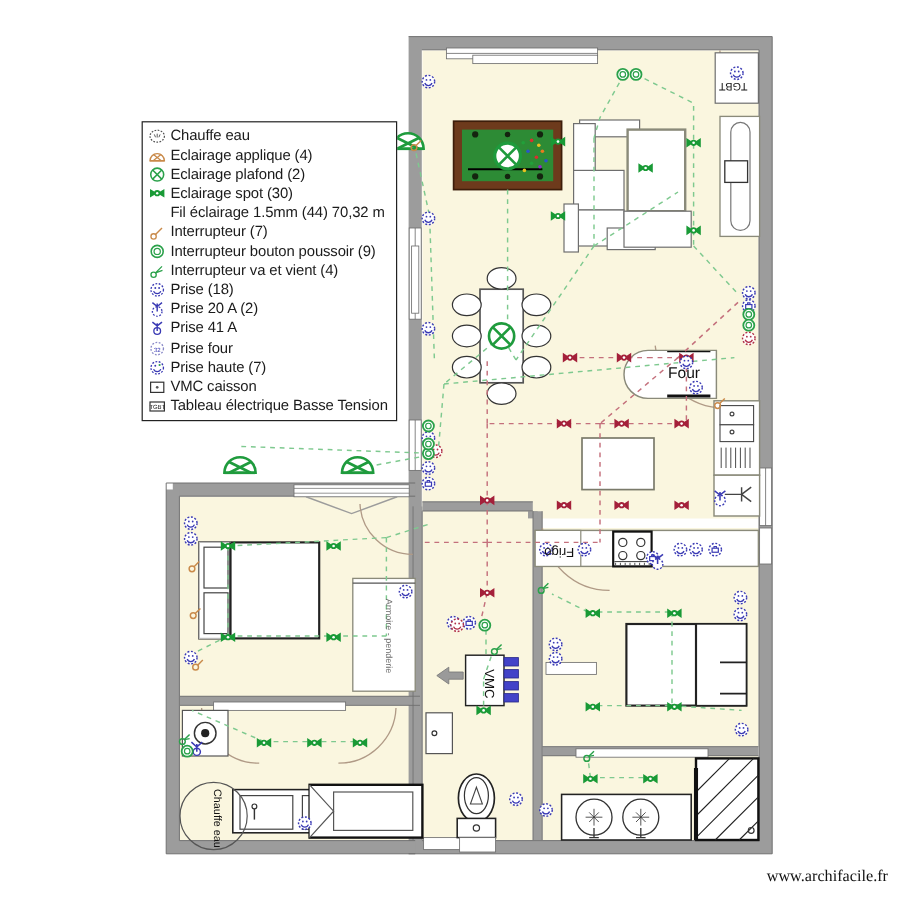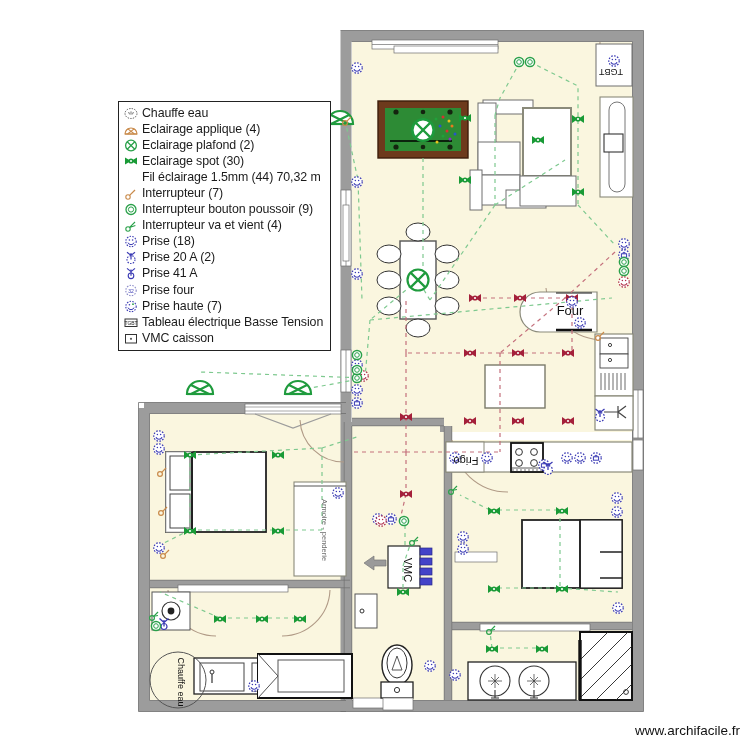--- a/index.html
+++ b/index.html
@@ -36,21 +36,21 @@
     margin-right:4px;
     display:flex;align-items:center;justify-content:center;
   }
   .leg-ico svg{display:block;}
   .leg-txt{line-height:15px;}
   .leg-row.noico .leg-ico{visibility:hidden;}
 
   #watermark{
     position:absolute;right:10px;bottom:12px;
     font-size:13.5px;color:#111;
-    font-family:Liberation Sans, sans-serif;
+    font-family:Liberation Serif, serif;
   }
 </style>
 </head>
 <body>
 
 <svg id="plan" viewBox="0 0 750 750">
   <defs>
 
     <g id="spot">
       <path d="M-6,-4 L6,4 L6,-4 L-6,4 Z" fill="#199a36"></path>
@@ -824,31 +824,31 @@
           <circle cx="9" cy="4.2" r="0.9" fill="#2aa14a"></circle>
         </svg>
     </span>
     <span class="leg-txt">Prise haute (7)</span>
   </div>
 
 
   <div class="leg-row">
     <span class="leg-ico">
       <svg width="14" height="13" viewBox="0 0 14 13">
+          <rect x="1.5" y="2.5" width="11" height="8.5" fill="#fff" stroke="#333" stroke-width="1"></rect>
+          <circle cx="7" cy="6.8" r="1.1" fill="#555"></circle>
+        </svg>
+    </span>
+    <span class="leg-txt">VMC caisson</span>
+  </div>
+
+  <div class="leg-row">
+    <span class="leg-ico">
+      <svg width="14" height="13" viewBox="0 0 14 13">
           <rect x="1" y="3" width="12" height="7.5" fill="#fff" stroke="#333" stroke-width="1"></rect>
           <text x="7" y="8.8" font-size="5" text-anchor="middle" fill="#222" font-family="Liberation Sans, sans-serif">TGBT</text>
         </svg>
     </span>
     <span class="leg-txt">Tableau électrique Basse Tension</span>
   </div>
-
-  <div class="leg-row">
-    <span class="leg-ico">
-      <svg width="14" height="13" viewBox="0 0 14 13">
-          <rect x="1.5" y="2.5" width="11" height="8.5" fill="#fff" stroke="#333" stroke-width="1"></rect>
-          <circle cx="7" cy="6.8" r="1.1" fill="#555"></circle>
-        </svg>
-    </span>
-    <span class="leg-txt">VMC caisson</span>
-  </div>
 </div>
 
 <div id="watermark">www.archifacile.fr</div>
 
 </body></html>

